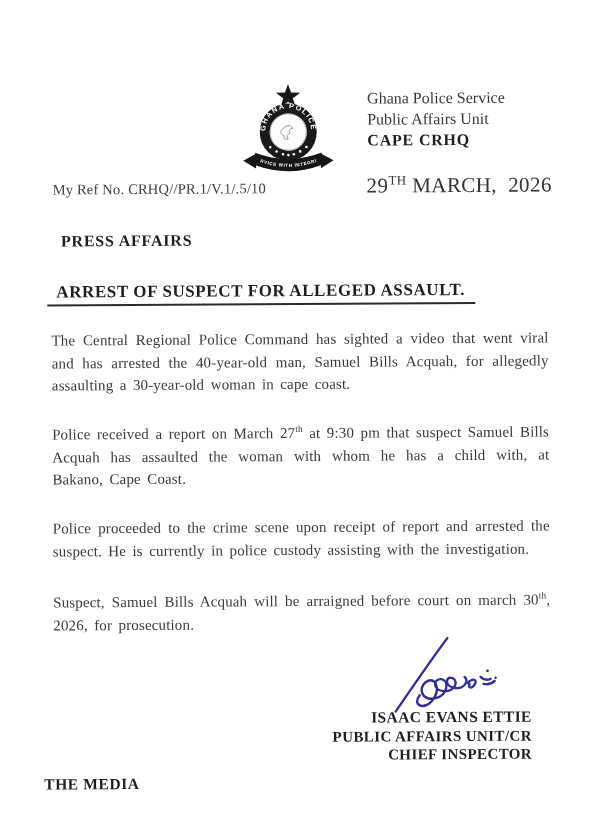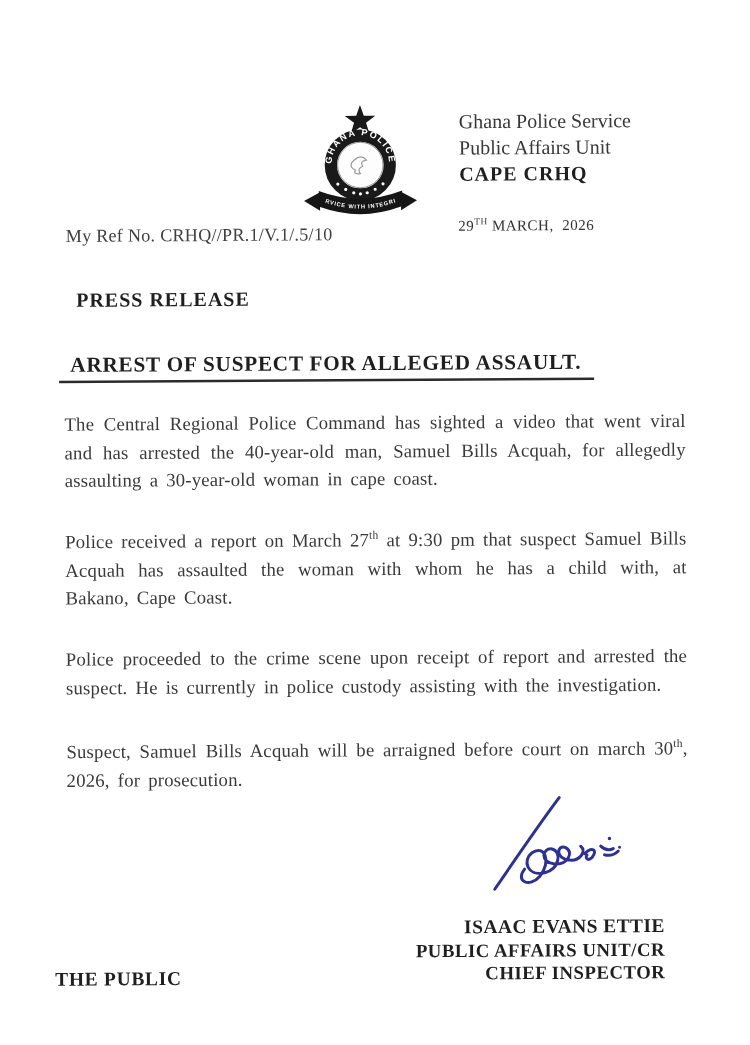--- a/index.html
+++ b/index.html
@@ -16,21 +16,21 @@
     position:absolute;inset:0;
     transform:rotate(-0.35deg);
     transform-origin:50% 50%;
   }
   .abs{position:absolute;}
   
   .crest{left:236px;top:82px;width:108px;height:96px;}
   .hdr-right{left:369px;top:88px;font-size:16px;line-height:21px;color:#383838;}
   .hdr-region{font-weight:bold;color:var(--heading-ink,#1f1f1f);letter-spacing:0.8px;}
   .ref-line{left:54px;top:180px;font-size:14.5px;color:#3f3f3f;letter-spacing:0.2px;}
-  .date-line{left:368px;top:174px;font-size:12px;color:#333;letter-spacing:0.4px;}
+  .date-line{left:368px;top:174px;font-size:21px;color:#333;letter-spacing:0.4px;}
   
   .press-label{left:62px;top:231px;font-size:16px;font-weight:bold;color:var(--heading-ink,#1f1f1f);letter-spacing:0.8px;}
   .headline{
     left:48px;top:281px;
     font-size:17px;font-weight:bold;color:var(--heading-ink,#1f1f1f);
     letter-spacing:0.6px;
     border-bottom:2.5px solid #2b2b2b;
     padding:0 10px 2px 9px;
   }
   
@@ -41,21 +41,21 @@
     letter-spacing:0.15px;word-spacing:2.5px;
     color:var(--ink,#3a3a3a);
   }
   .p1{top:328px;} .p2{top:422px;} .p3{top:516px;} .p4{top:590px;}
   sup{font-size:62%;vertical-align:super;line-height:0;}
   
   .sig{left:378px;top:636px;width:132px;height:80px;}
   .sig-block{
     right:70px;top:709px;text-align:right;
     font-weight:bold;color:var(--heading-ink,#1f1f1f);
-    font-size:15px;line-height:18.5px;letter-spacing:0.4px;margin-top:25px;
+    font-size:15px;line-height:18.5px;letter-spacing:0.4px;
   }
   .sig-name{font-size:15.5px;}
   .addressee{left:42px;top:774px;font-size:15.5px;font-weight:bold;color:var(--heading-ink,#1f1f1f);letter-spacing:0.6px;}
 </style>
 </head>
 <body>
 
 <div class="scan">
   <div class="doc">
 
@@ -99,21 +99,21 @@
 
     <div class="abs hdr-right">
       <div>Ghana Police Service</div>
       <div>Public Affairs Unit</div>
       <div class="hdr-region">CAPE CRHQ</div>
     </div>
 
     <div class="abs ref-line">My Ref No. CRHQ//PR.1/V.1/.5/10</div>
     <div class="abs date-line"><span>29</span><sup>TH</sup><span> MARCH,&nbsp; 2026</span></div>
 
-    <div class="abs press-label">PRESS RELEASE</div>
+    <div class="abs press-label">PRESS AFFAIRS</div>
     <div class="abs headline">ARREST OF SUSPECT FOR ALLEGED ASSAULT.</div>
 
     <p class="abs para p1"><span>The Central Regional Police Command has sighted a video that went viral and has arrested the 40-year-old man, Samuel Bills Acquah, for allegedly assaulting a 30-year-old woman in cape coast.</span></p>
     <p class="abs para p2"><span>Police received a report on March 27</span><sup>th</sup><span> at 9:30 pm that suspect Samuel Bills Acquah has assaulted the woman with whom he has a child with, at Bakano, Cape Coast.</span></p>
     <p class="abs para p3"><span>Police proceeded to the crime scene upon receipt of report and arrested the suspect. He is currently in police custody assisting with the investigation.</span></p>
     <p class="abs para p4"><span>Suspect, Samuel Bills Acquah will be arraigned before court on march 30</span><sup>th</sup><span>, 2026, for prosecution.</span></p>
 
     <svg class="abs sig" viewBox="0 0 132 80" aria-hidden="true">
       <g fill="none" stroke="var(--signature-ink,#2e3190)" stroke-width="2.4" stroke-linecap="round" stroke-linejoin="round">
         <path d="M16,76 C34,50 58,16 68,3"></path>
@@ -127,16 +127,16 @@
         <circle cx="116" cy="43" r="1.2"></circle>
       </g>
     </svg>
 
     <div class="abs sig-block">
       <div class="sig-name">ISAAC EVANS ETTIE</div>
       <div>PUBLIC AFFAIRS UNIT/CR</div>
       <div>CHIEF INSPECTOR</div>
     </div>
 
-    <div class="abs addressee">THE PUBLIC</div>
+    <div class="abs addressee">THE MEDIA</div>
 
   </div>
 </div>
 
 </body></html>

